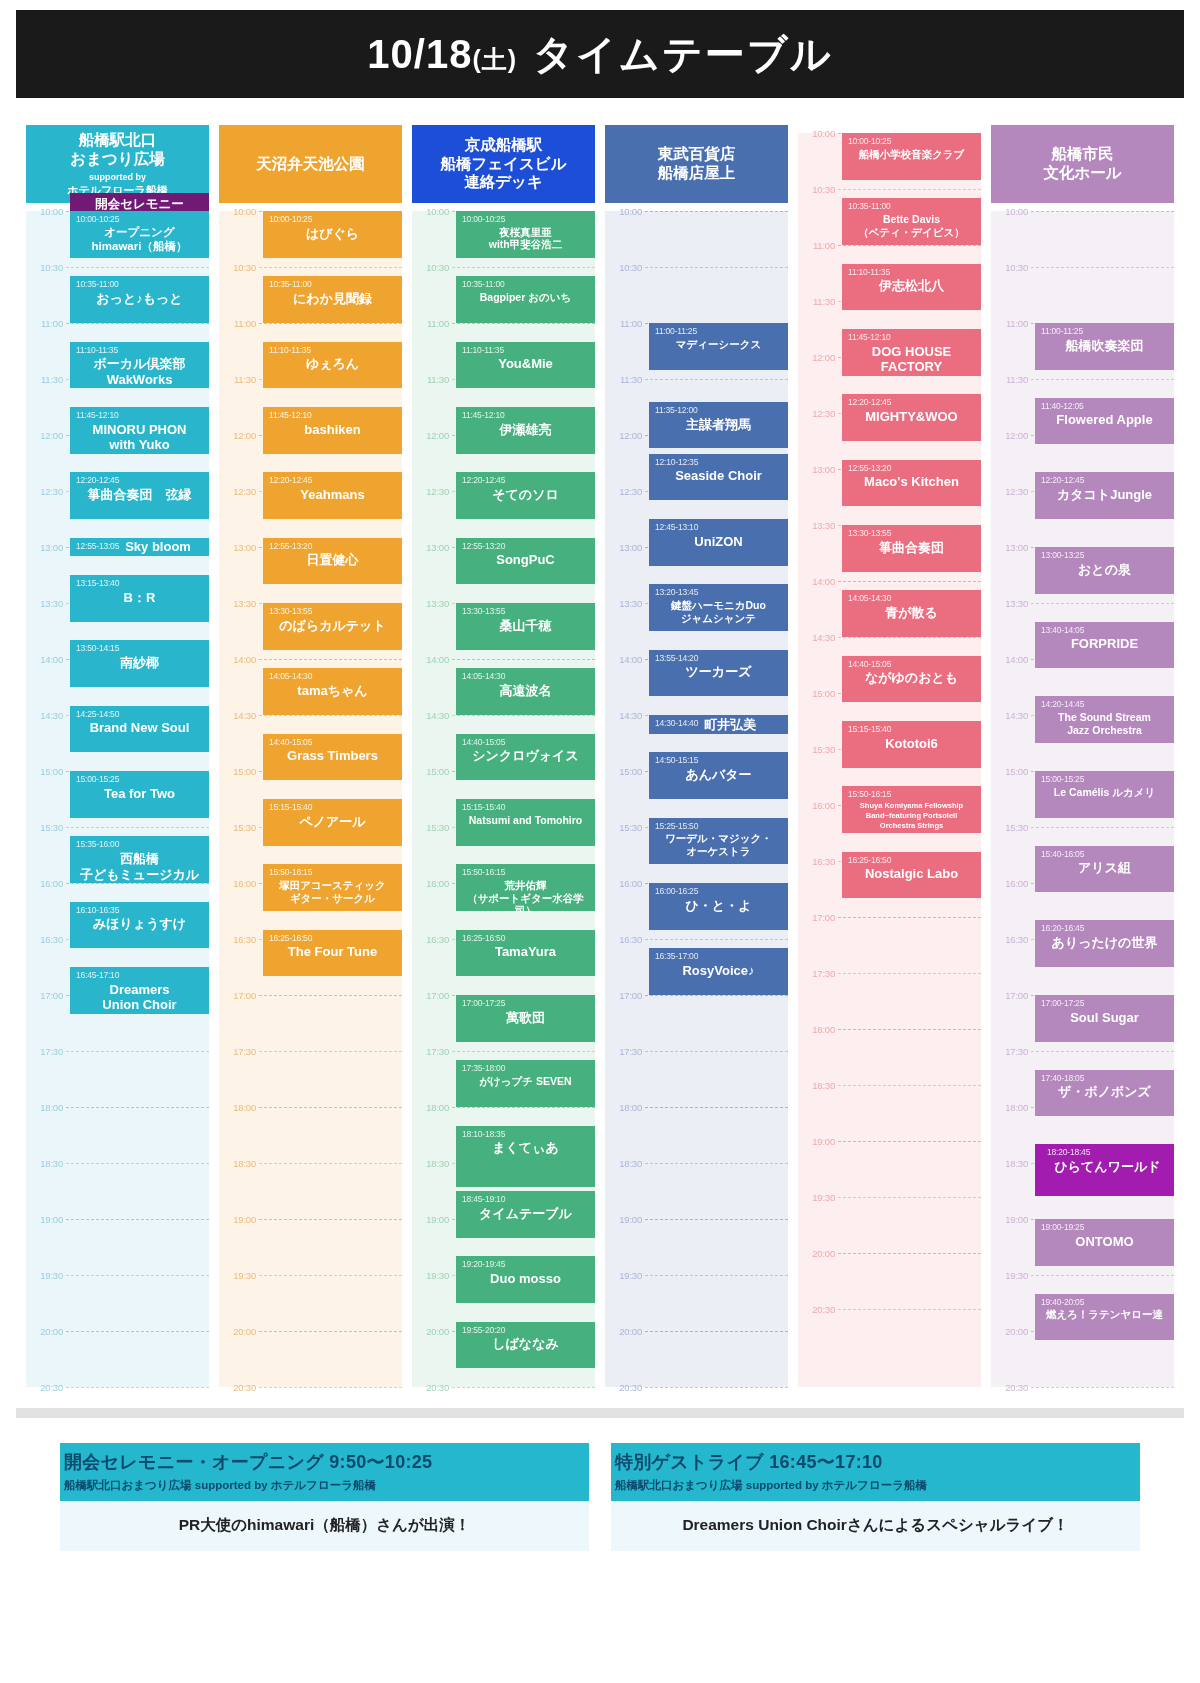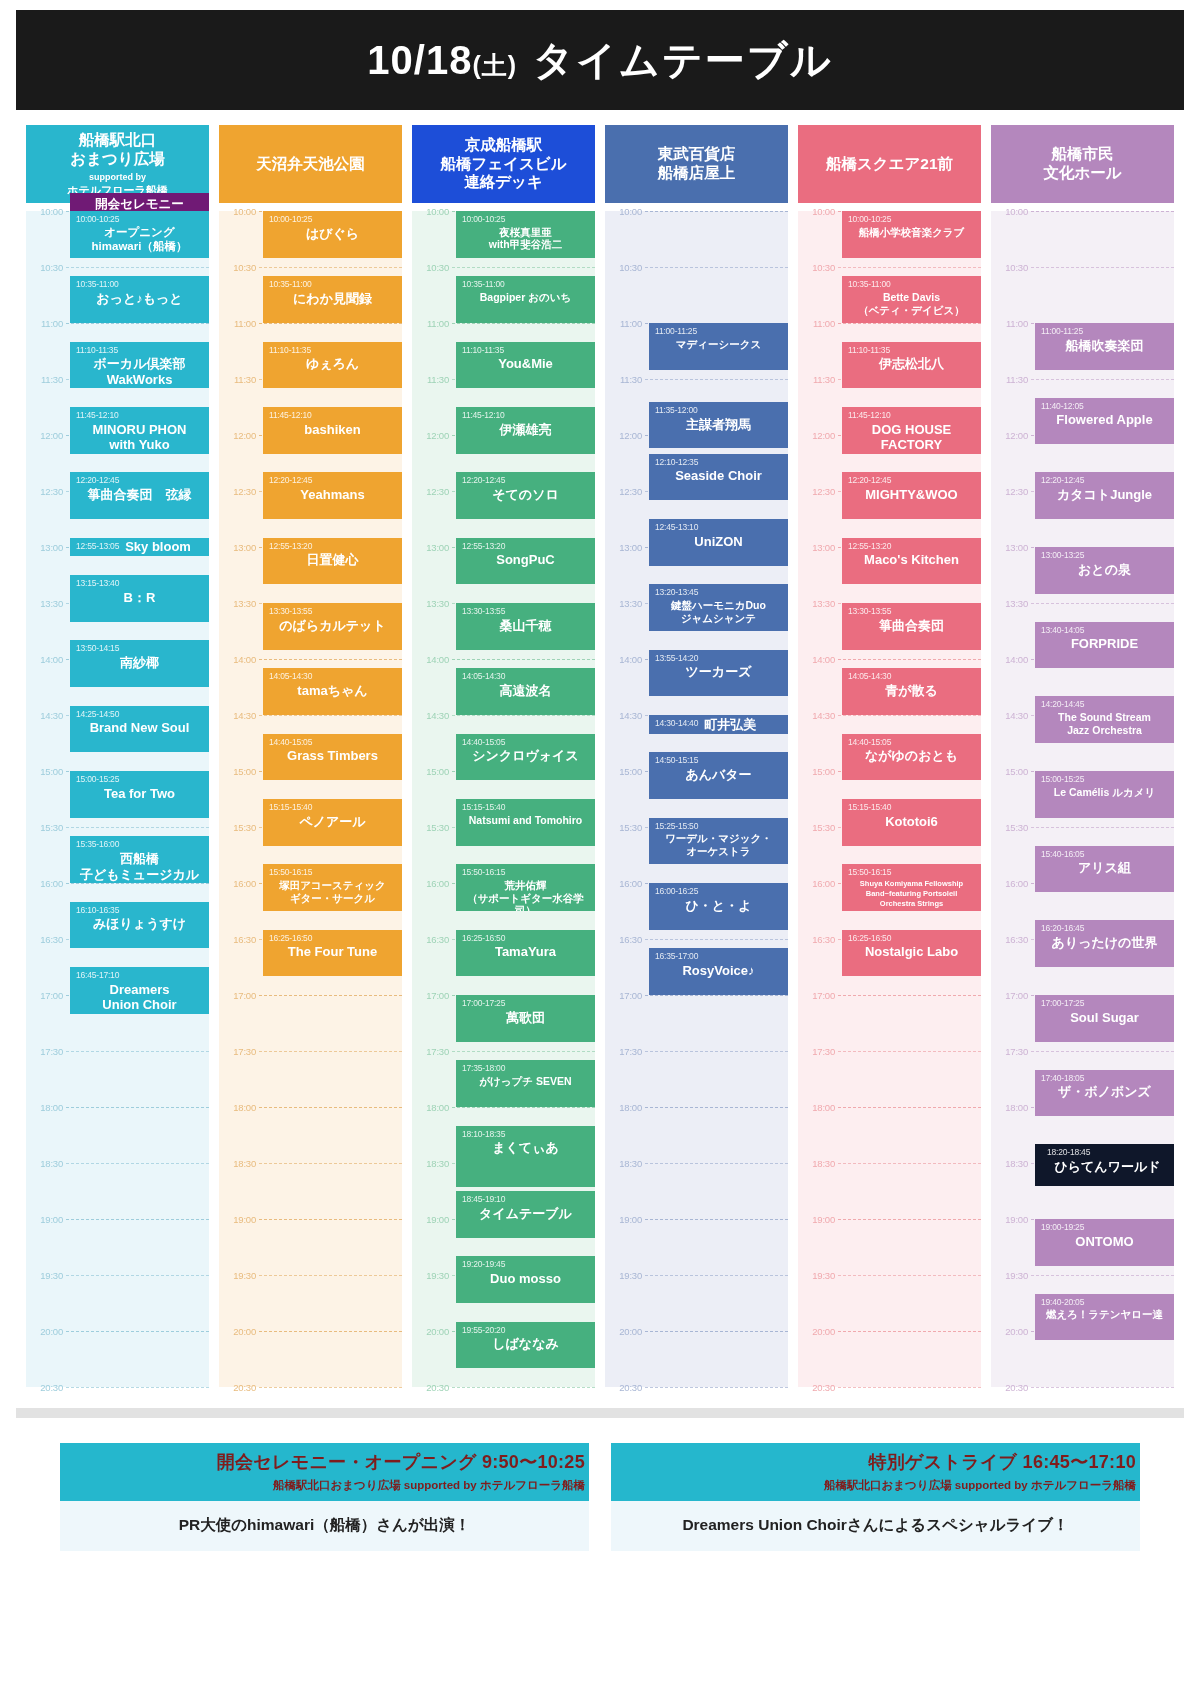--- a/index.html
+++ b/index.html
@@ -5,21 +5,21 @@
   * { box-sizing: border-box; margin:0; padding:0; }
   body {
     width:1200px; height:1683px;
     background:#ffffff;
     font-family:"Liberation Sans","DejaVu Sans",sans-serif;
     position:relative;
     overflow:hidden;
   }
   
   .header-bar{
-    position:absolute; left:16px; top:10px; width:1168px; height:100px;
+    position:absolute; left:16px; top:10px; width:1168px; height:88px;
     background:#1a1a1a; display:flex; align-items:center; justify-content:center;
   }
   .header-title{
     color:#ffffff; font-size:40px; font-weight:bold; letter-spacing:1px;
     white-space:nowrap;
   }
   .header-title .sub{ font-size:25px; }
   .header-title .tt{ margin-left:16px; letter-spacing:2px; }
 
   
@@ -72,21 +72,21 @@
   .ev-ceremony{
     position:absolute; left:0; right:0; color:#fff; text-align:center;
     font-weight:bold; font-size:12.5px; padding:3px 0 2px;
   }
 
   
   .divider{ position:absolute; left:16px; top:1408px; width:1168px; height:10px; background:#e2e2e2; }
   .notes{ position:absolute; left:60px; top:1443px; width:1080px; display:flex; gap:22px; }
   .note{ flex:1 1 0; }
   .note-head{
-    background:#25b7cd; color:#7f1d1d; text-align:right; padding:7px 4px 8px;
+    background:#25b7cd; color:#0c4a6e; text-align:left; padding:7px 4px 8px;
   }
   .note-head .l1{ font-size:18px; font-weight:bold; letter-spacing:0.3px;}
   .note-head .l2{ font-size:11.5px; font-weight:bold; margin-top:4px;}
   .note-body{
     background:#eef7fb; color:#222; text-align:center; font-size:15.5px;
     padding:14px 4px 15px; font-weight:bold;
   }
 </style>
 </head>
 <body>
@@ -719,25 +719,20 @@
             <span class="n">ひ・と・よ</span>
           </div>
           <div class="ev" style="background: rgb(74, 111, 174); top: 737.333px; height: 46.6667px;">
             <span class="t">16:35-17:00</span>
             <span class="n">RosyVoice♪</span>
           </div>
         </div>
       </div>
     </div>
     <div class="venue">
-      <div class="venue-head" style="background: rgb(234, 109, 128);">
-        <div>
-          <div>船橋スクエア21前</div>
-        </div>
-      </div>
       <div class="venue-body" style="background: rgb(253, 238, 240);">
         <div class="rail">
           <div class="tick" style="top: 0px; color: rgb(240, 169, 174);">
             <span class="tick-label">10:00</span>
             <span class="tick-line"></span>
           </div>
           <div class="tick half" style="top: 56px; color: rgb(240, 169, 174);">
             <span class="tick-label">10:30</span>
             <span class="tick-line"></span>
           </div>
@@ -1010,21 +1005,21 @@
             <span class="n">ありったけの世界</span>
           </div>
           <div class="ev" style="background: rgb(180, 135, 189); top: 784px; height: 46.6667px;">
             <span class="t">17:00-17:25</span>
             <span class="n">Soul Sugar</span>
           </div>
           <div class="ev" style="background: rgb(180, 135, 189); top: 858.667px; height: 46.6667px;">
             <span class="t">17:40-18:05</span>
             <span class="n">ザ・ボノボンズ</span>
           </div>
-          <div class="ev" style="background: #0f172a; top: 933.333px; height: 42px; padding-left: 12px;">
+          <div class="ev" style="background: #a21caf; top: 933.333px; height: 52px; padding-left: 12px;">
             <span class="t">18:20-18:45</span>
             <span class="n">ひらてんワールド</span>
           </div>
           <div class="ev" style="background: rgb(180, 135, 189); top: 1008px; height: 46.6667px;">
             <span class="t">19:00-19:25</span>
             <span class="n">ONTOMO</span>
           </div>
           <div class="ev" style="background: rgb(180, 135, 189); top: 1082.67px; height: 46.6667px;">
             <span class="t">19:40-20:05</span>
             <span class="n sm">燃えろ！ラテンヤロー達</span>

